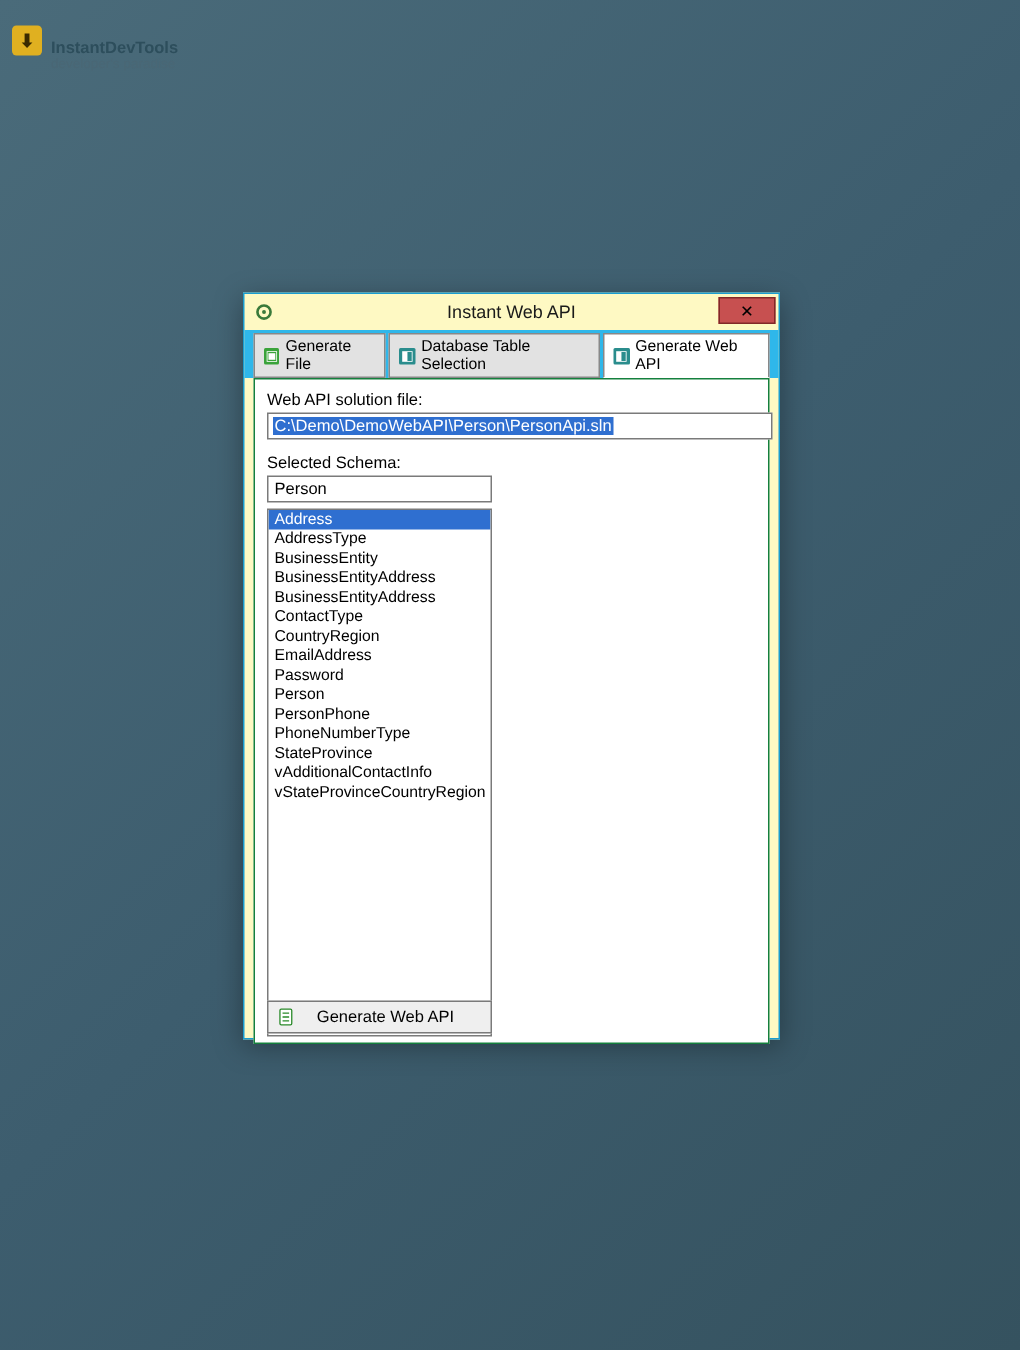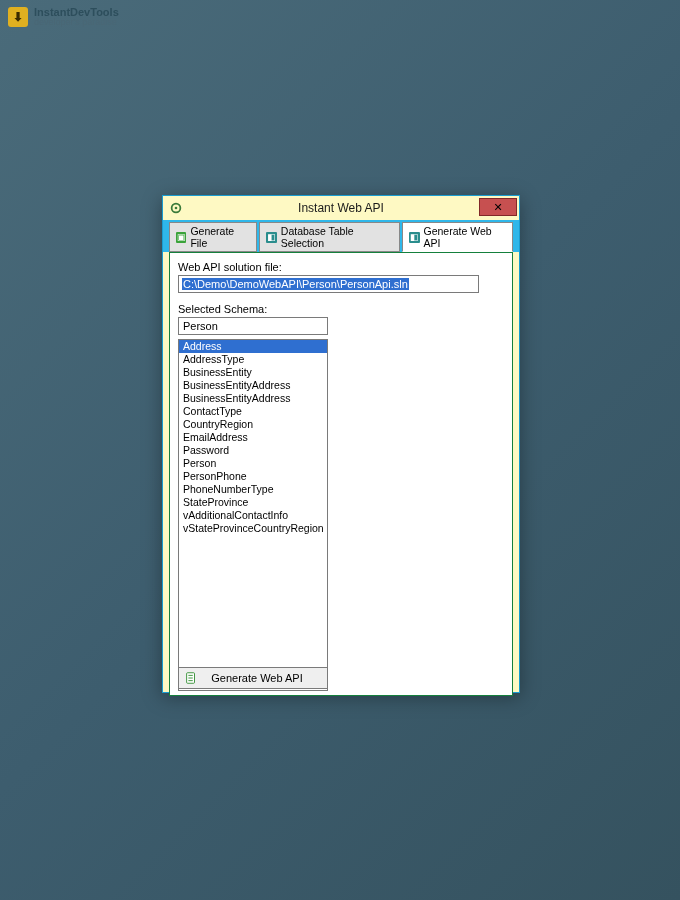--- a/index.html
+++ b/index.html
@@ -28,21 +28,21 @@
     height: 20px;
     background: #e0b020;
     border-radius: 3px;
     display: flex;
     align-items: center;
     justify-content: center;
     color: #3a2a00;
     font-weight: bold;
     font-size: 12px;
   }
-  .desktop-icon .texts { line-height: 1.1; }
+  .desktop-icon .texts { line-height: 1.1; margin-top: 20px; }
   .desktop-icon .title { font-size: 11px; font-weight: 600; color:#2d4e5c; }
   .desktop-icon .sub   { font-size: 9px;  color:#4a6775; }
 
   
   .dialog {
     position: absolute;
     top: 195px;
     left: 162px;
     width: 358px;
     height: 498px;
@@ -122,21 +122,21 @@
     height: calc(100% - 24px - 22px - 6px);
     background:#fff;
     border:1px solid #15803d;
     padding: 8px;
     position:relative;
   }
 
   .label { font-size:11px; color:#000; margin-bottom:2px; }
 
   .textfield {
-    width: 301px;
+    width: 337px;
     height: 18px;
     border: 1px solid #7a7a7a;
     background:#fff;
     font-size:11px;
     padding: 1px 3px;
     display:flex;
     align-items:center;
   }
   .textfield.selected {
     background:#fff;

